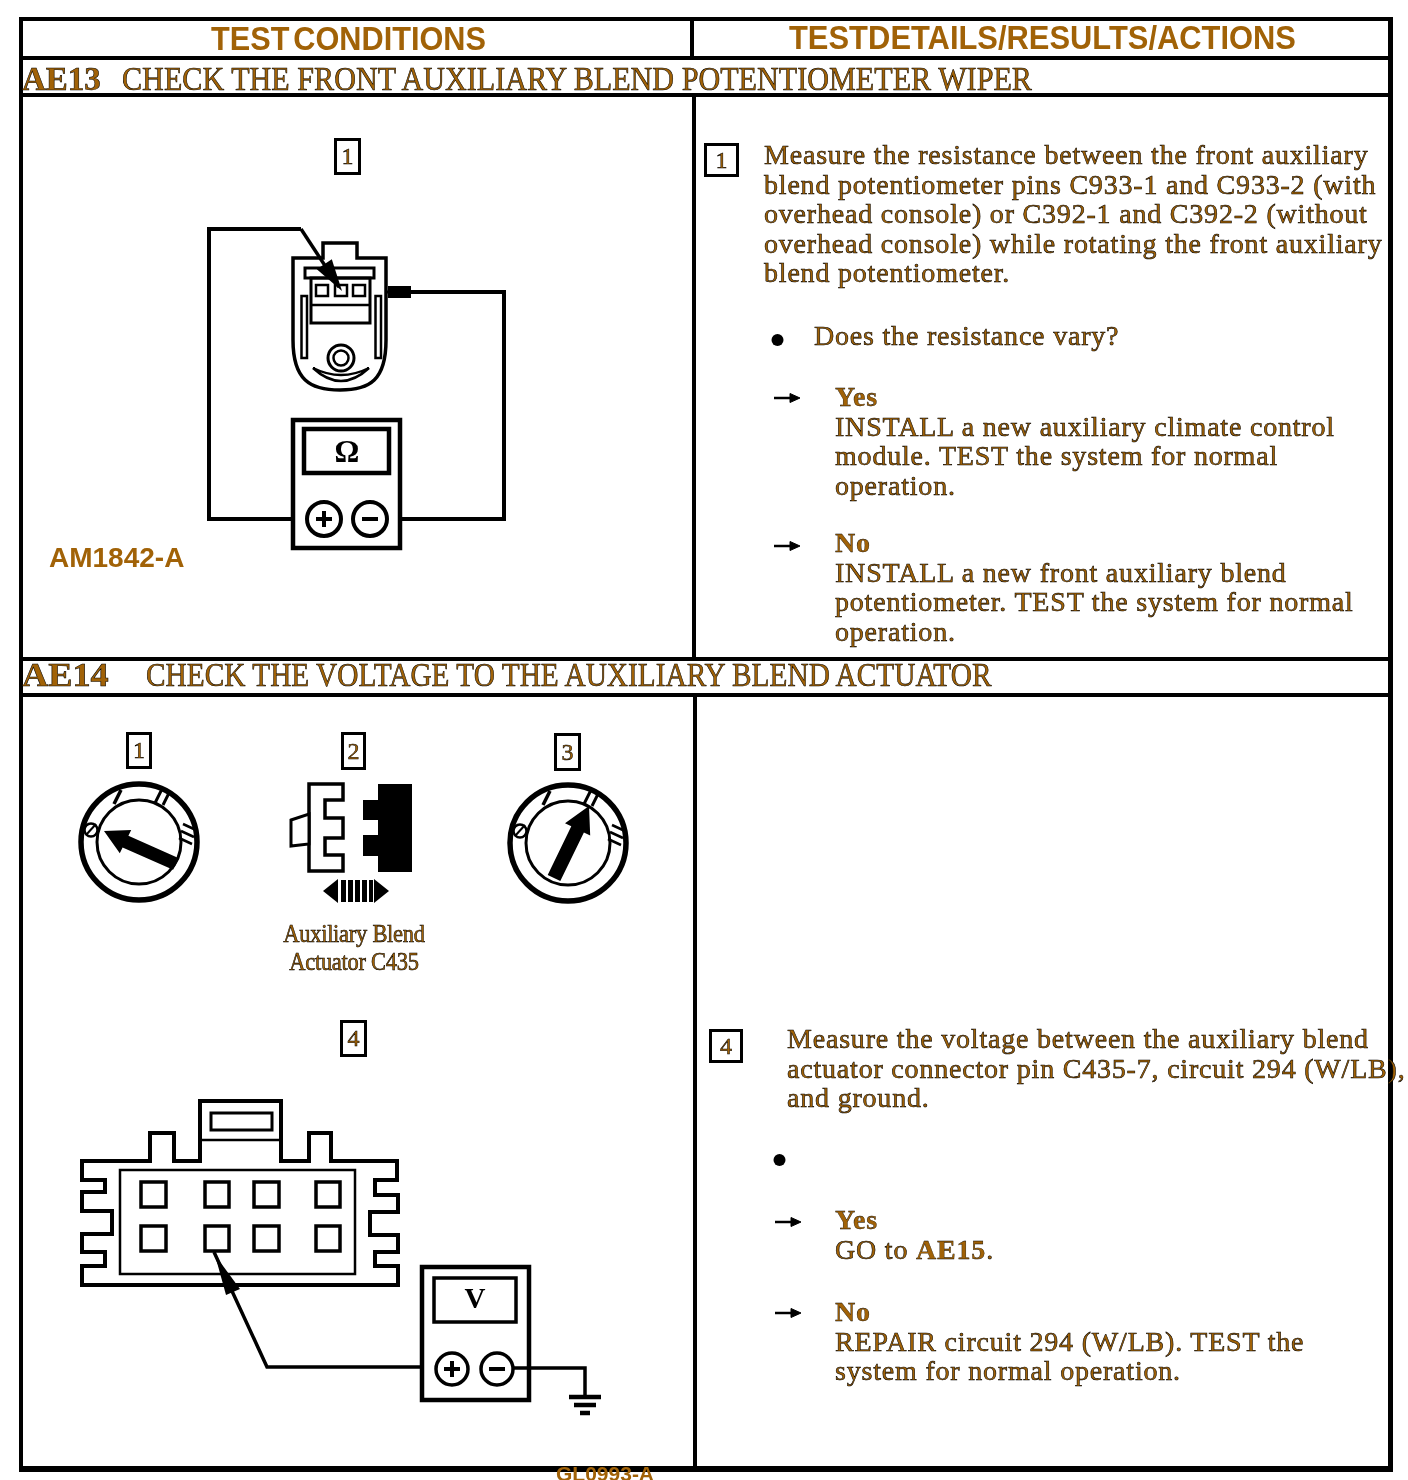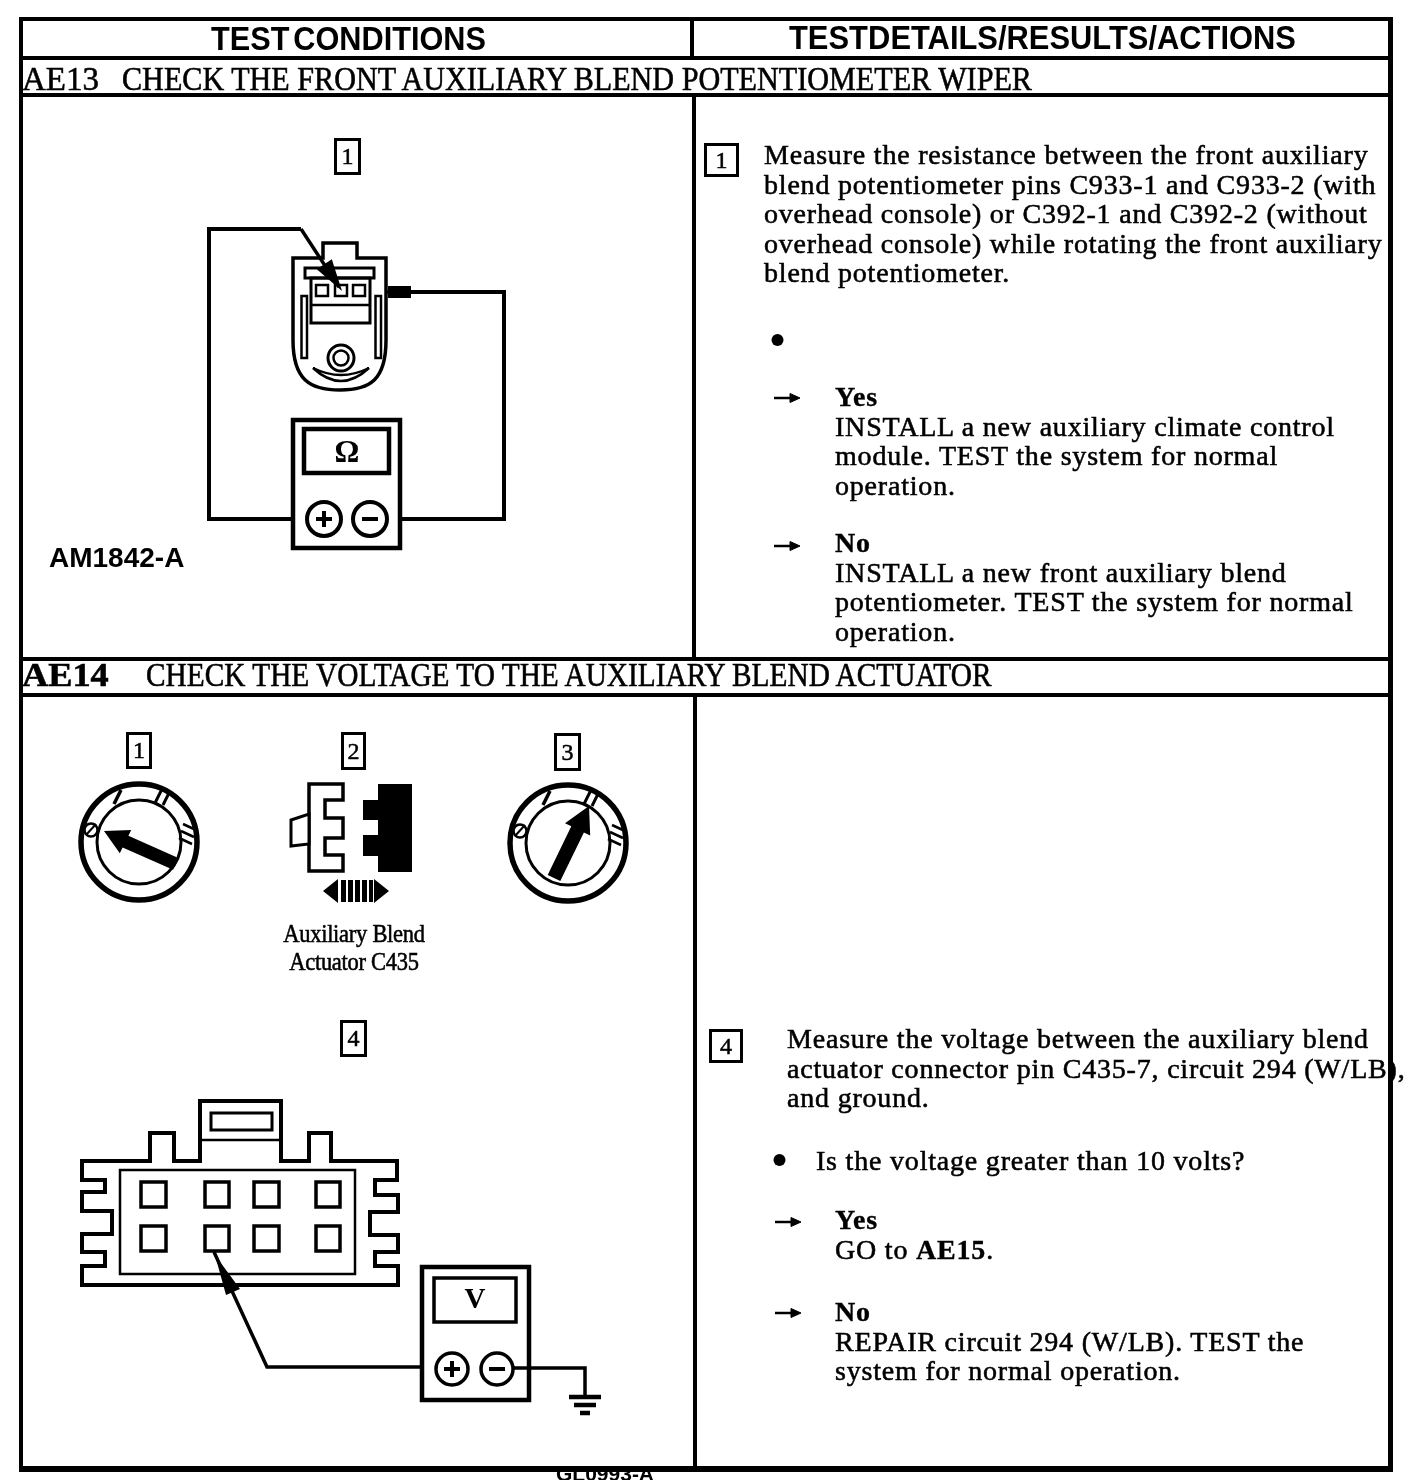--- a/index.html
+++ b/index.html
@@ -1,17 +1,17 @@
 <!DOCTYPE html>
 <html><head>
 <meta charset="utf-8">
 <style>
   html,body{margin:0;padding:0;background:#fff;}
   #page{position:relative;width:1408px;height:1480px;background:#fff;overflow:hidden;
-        font-family:"Liberation Serif",serif;color:#000000;}
+        font-family:"Liberation Serif",serif;color:#a16207;}
   .abs{position:absolute;}
   .ser{font-family:"Liberation Serif",serif;-webkit-text-stroke:0.55px #000;}
   .sans{font-family:"Liberation Sans",sans-serif;font-weight:bold;}
   .numbox{position:absolute;border:3px solid #000;text-align:center;
           font-family:"Liberation Serif",serif;-webkit-text-stroke:0.5px #000;}
   .body{font-size:28px;line-height:29.5px;white-space:nowrap;letter-spacing:0.8px;}
   b{-webkit-text-stroke:0.35px #000;}
 </style>
 </head>
 <body>
@@ -23,39 +23,39 @@
   <div class="abs" style="left:19px;top:657px;width:1374px;height:4px;background:#000;"></div>
   <div class="abs" style="left:19px;top:693px;width:1374px;height:4px;background:#000;"></div>
 
   <div class="abs" style="left:690px;top:17px;width:4px;height:43px;background:#000;"></div>
   <div class="abs" style="left:692px;top:97px;width:4px;height:560px;background:#000;"></div>
   <div class="abs" style="left:693px;top:697px;width:4px;height:775px;background:#000;"></div>
 
   <div class="abs sans" id="hdrL" style="left:211px;top:20px;font-size:33px;white-space:nowrap;word-spacing:-5px;transform:scaleX(.93);transform-origin:0 0;">TEST CONDITIONS</div>
   <div class="abs sans" id="hdrR" style="left:789px;top:19px;font-size:33px;white-space:nowrap;word-spacing:-9px;transform:scaleX(.936);transform-origin:0 0;">TEST DETAILS/RESULTS/ACTIONS</div>
 
-  <div class="abs ser" style="left:22px;top:61px;font-size:33px;font-weight:normal;white-space:nowrap;">AE13</div>
+  <div class="abs ser" style="left:22px;top:61px;font-size:33px;font-weight:bold;white-space:nowrap;">AE13</div>
   <div class="abs ser" id="t13" style="left:122px;top:61px;font-size:33px;white-space:nowrap;transform:scaleX(.9135);transform-origin:0 0;">CHECK THE FRONT AUXILIARY BLEND POTENTIOMETER WIPER</div>
   <div class="abs ser" style="left:22px;top:657px;font-size:33px;font-weight:bold;white-space:nowrap;transform:scaleX(1.1);transform-origin:0 0;">AE14</div>
   <div class="abs ser" id="t14" style="left:146px;top:657px;font-size:33px;white-space:nowrap;transform:scaleX(.889);transform-origin:0 0;">CHECK THE VOLTAGE TO THE AUXILIARY BLEND ACTUATOR</div>
 
   <div class="numbox" style="left:334px;top:138px;width:21px;height:31px;font-size:24px;line-height:31px;">1</div>
   <div class="numbox" style="left:704px;top:143px;width:29px;height:28px;font-size:24px;line-height:28px;">1</div>
   <div class="numbox" style="left:126px;top:732px;width:20px;height:31px;font-size:24px;line-height:31px;">1</div>
   <div class="numbox" style="left:341px;top:732px;width:19px;height:32px;font-size:24px;line-height:32px;">2</div>
   <div class="numbox" style="left:554px;top:733px;width:21px;height:32px;font-size:24px;line-height:32px;">3</div>
   <div class="numbox" style="left:340px;top:1020px;width:21px;height:31px;font-size:24px;line-height:31px;">4</div>
   <div class="numbox" style="left:709px;top:1029px;width:28px;height:28px;font-size:24px;line-height:28px;">4</div>
 
   <div class="abs ser body" style="left:764px;top:140px;">Measure the resistance between the front auxiliary<br>blend potentiometer pins C933-1 and C933-2 (with<br>overhead console) or C392-1 and C392-2 (without<br>overhead console) while rotating the front auxiliary<br>blend potentiometer.</div>
+  <div class="abs ser body" style="left:814px;top:320.5px;">Does the resistance vary?</div>
   <div class="abs ser body" style="left:835px;top:382.4px;"><b>Yes</b><br>INSTALL a new auxiliary climate control<br>module. TEST the system for normal<br>operation.</div>
   <div class="abs ser body" style="left:835px;top:528.2px;"><b>No</b><br>INSTALL a new front auxiliary blend<br>potentiometer. TEST the system for normal<br>operation.</div>
 
   <div class="abs ser body" style="left:767px;top:1024px;margin-left:20px;">Measure the voltage between the auxiliary blend<br>actuator connector pin C435-7, circuit 294 (W/LB),<br>and ground.</div>
-  <div class="abs ser body" style="left:816px;top:1146.3px;">Is the voltage greater than 10 volts?</div>
   <div class="abs ser body" style="left:835px;top:1205.4px;"><b>Yes</b><br>GO to <b>AE15</b>.</div>
   <div class="abs ser body" style="left:835px;top:1297px;"><b>No</b><br>REPAIR circuit 294 (W/LB). TEST the<br>system for normal operation.</div>
 
   <div class="abs sans" style="left:49px;top:542px;font-size:28px;">AM1842-A</div>
   <div class="abs sans" style="left:556px;top:1430px;font-size:21px;margin-top:32px;">GL0993-A</div>
   <div class="abs ser" style="left:254px;top:920px;width:200px;text-align:center;font-size:25px;line-height:28px;letter-spacing:-0.3px;transform:scaleX(.9);">Auxiliary Blend<br>Actuator C435</div>
 
   <svg class="abs" style="left:0;top:0;" width="1408" height="1480" viewBox="0 0 1408 1480">
 
     <path d="M301,229 L209,229 L209,519 L308,519" fill="none" stroke="#000" stroke-width="4"></path>

